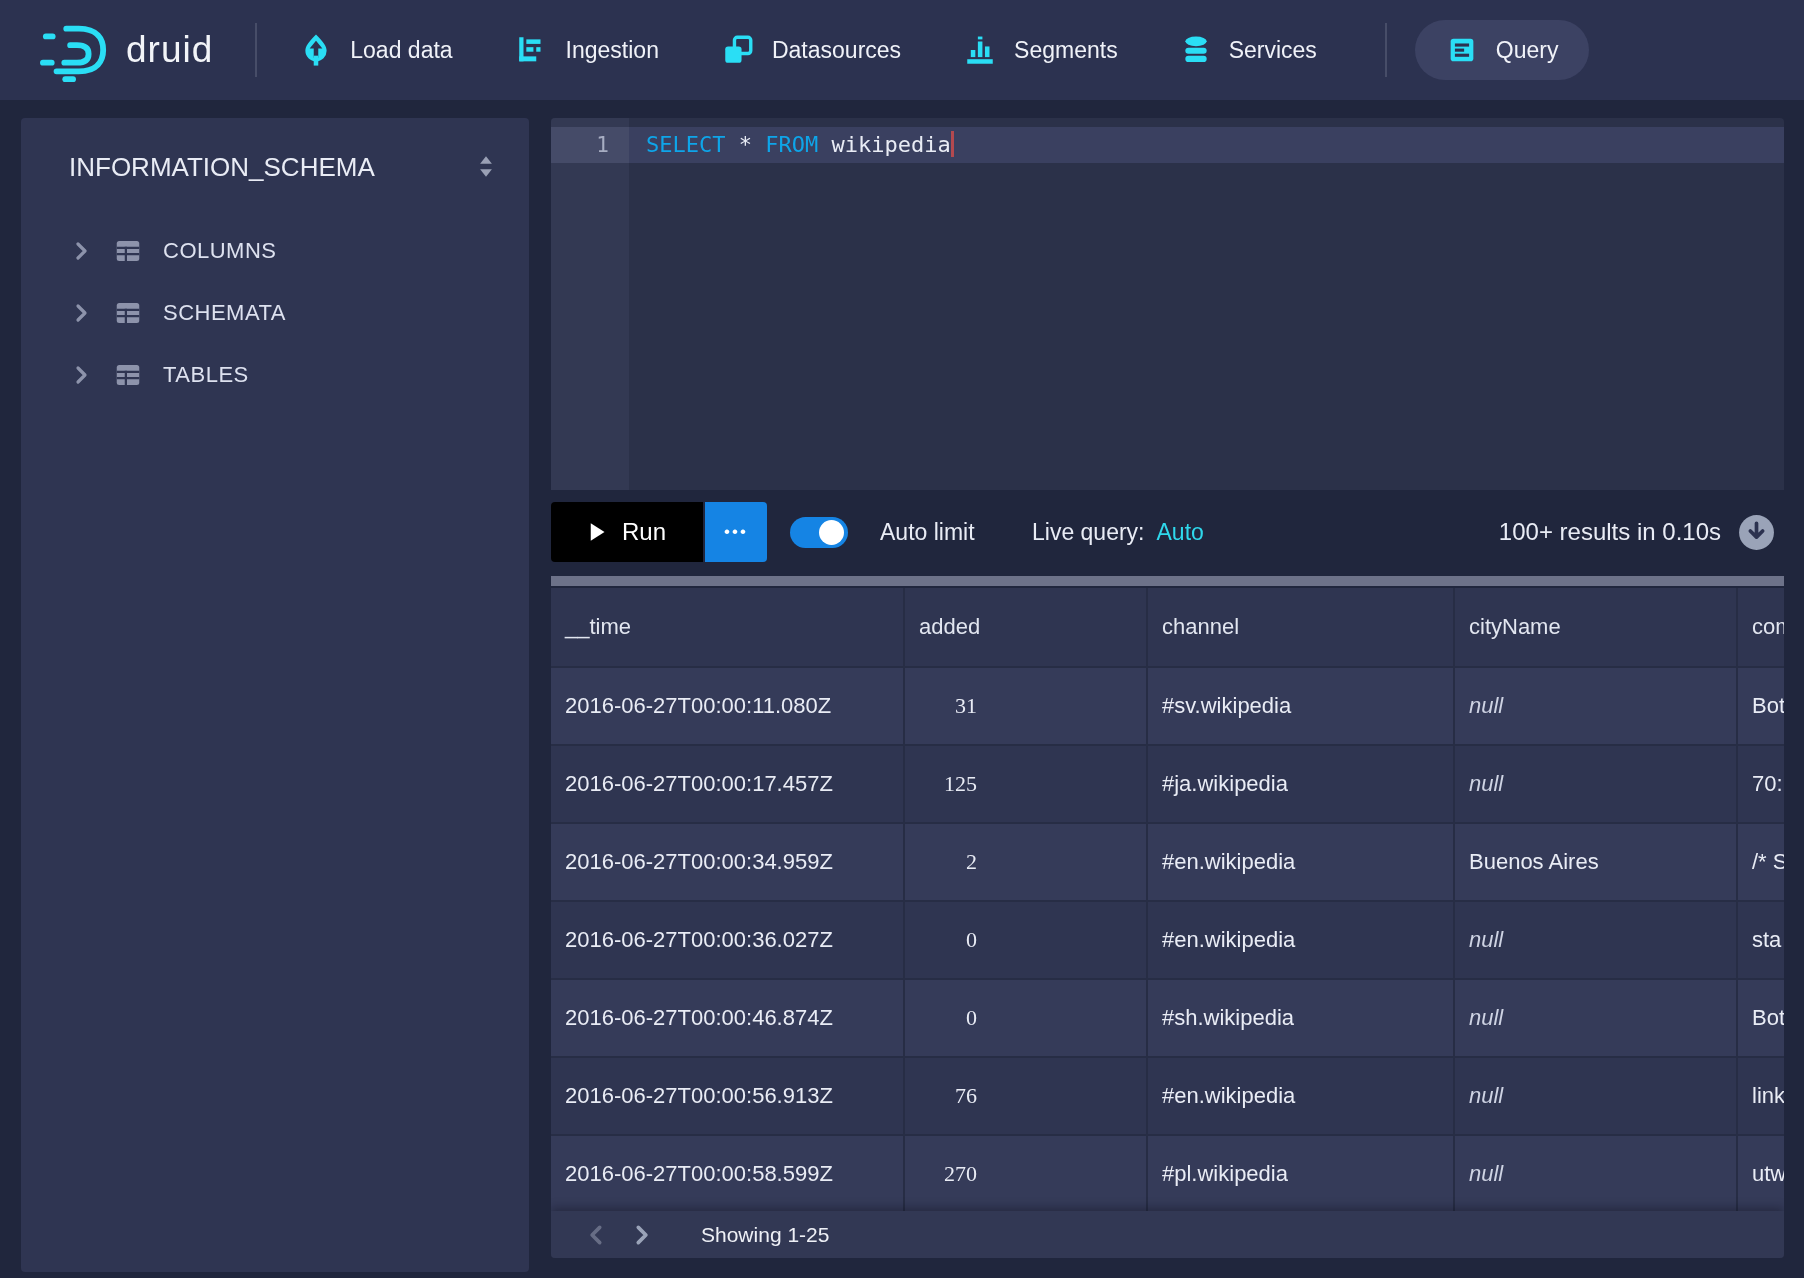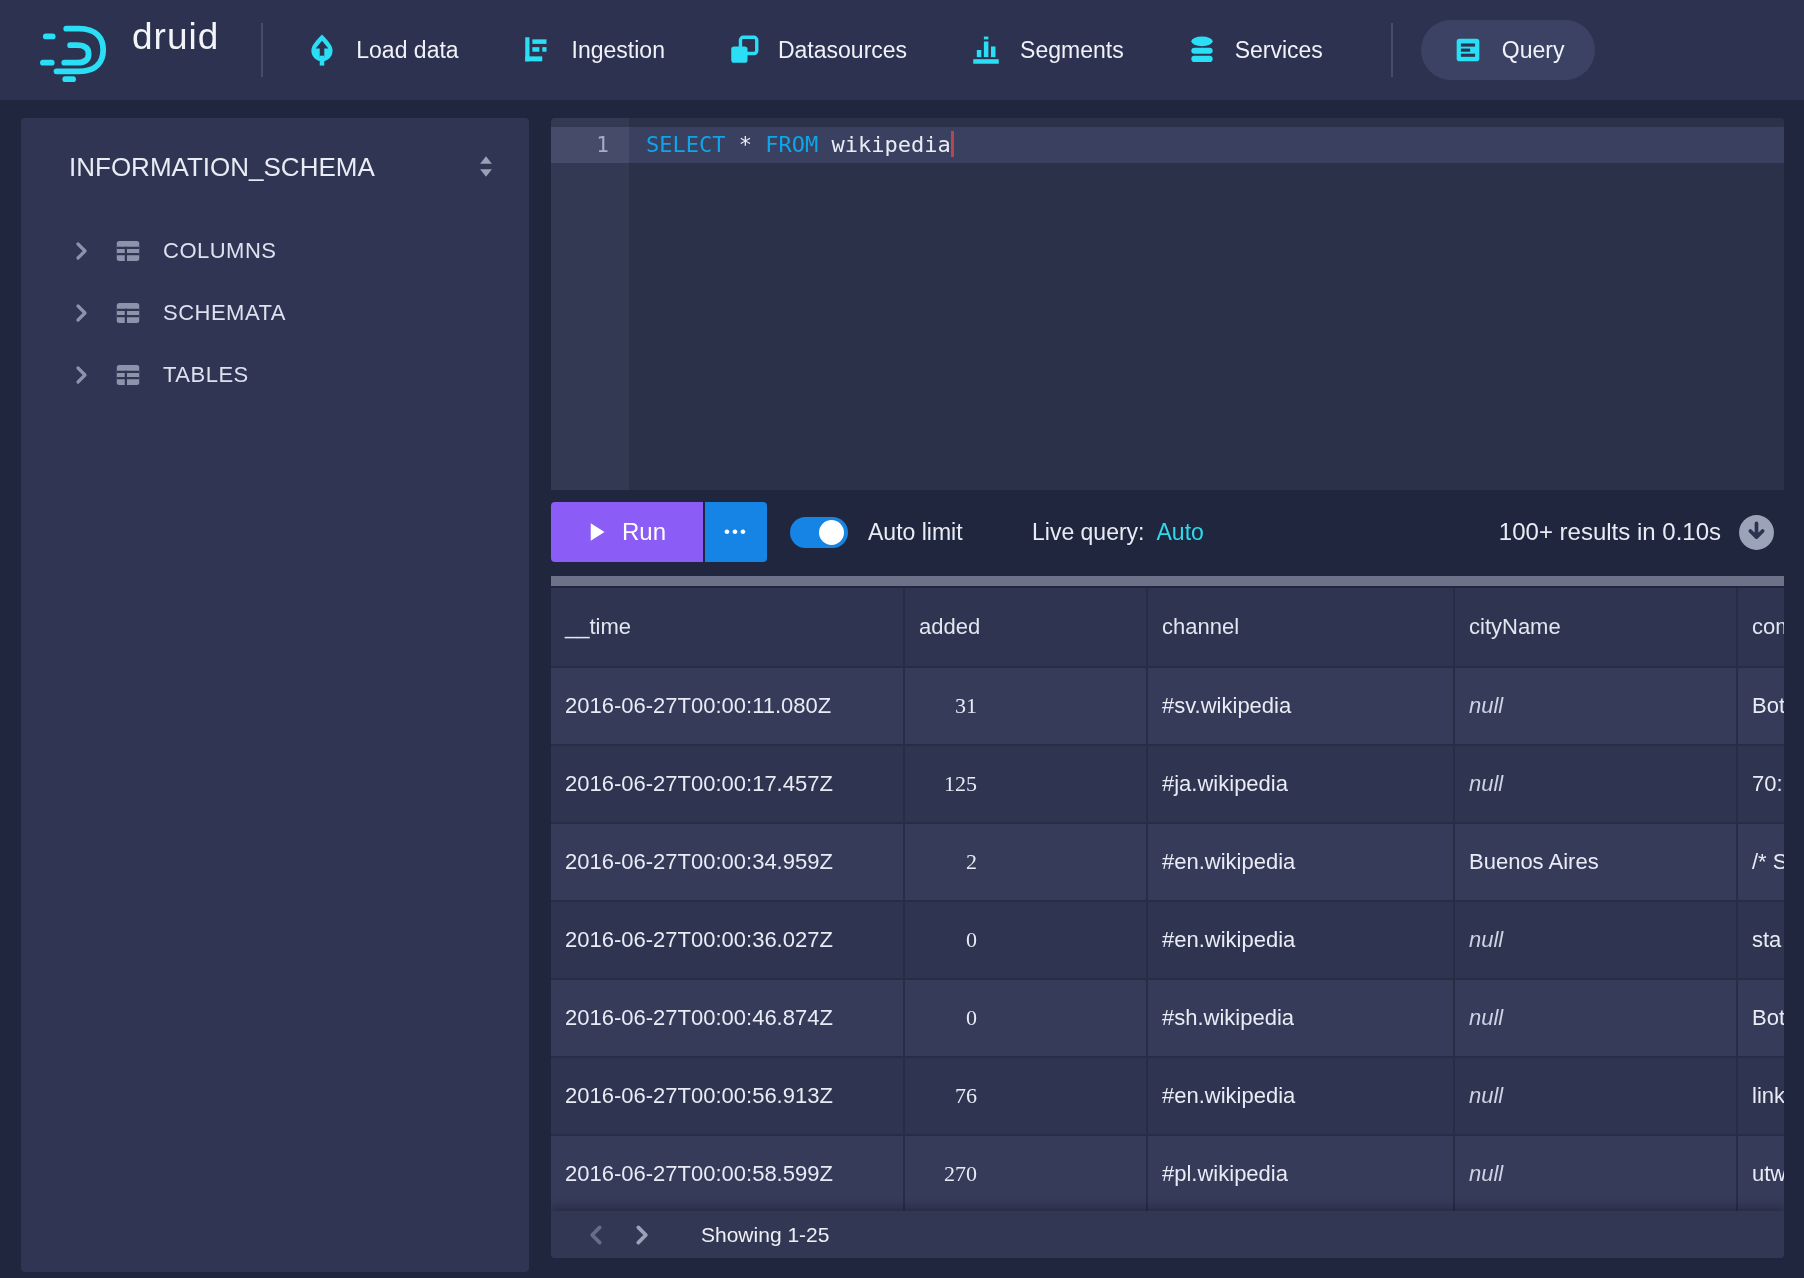--- a/index.html
+++ b/index.html
@@ -6,21 +6,21 @@
   html,body { background:#171c2e; }
   #root {
     position:relative; width:1804px; height:1278px; overflow:hidden;
     background:#20263d; font-family:"Liberation Sans", sans-serif; color:#e9ecf5;
   }
   
   .navbar {
     position:absolute; top:0; left:0; width:100%; height:100px;
     background:#2c3250; display:flex; align-items:center; padding:0 36px;
   }
-  .logo { display:flex; gap:18px; cursor:pointer; }
+  .logo { display:flex; align-items:center; gap:12px; cursor:pointer; }
   .logo-text { font-size:37px; font-weight:300; color:#f2f4f8; letter-spacing:1px; }
   .nav-sep { width:2px; height:54px; background:#474d68; margin:0 42px; }
   .nav-sep2 { width:2px; height:54px; background:#474d68; margin:0 28px 0 6px; }
   .nav-item {
     display:flex; align-items:center; gap:17px; margin-right:62px;
     font-size:23px; color:#f0f2f8; cursor:pointer; white-space:nowrap;
   }
   .nav-item.pill {
     margin-right:0; background:#3c4263; border-radius:30px; padding:13px 30px;
   }
@@ -59,32 +59,32 @@
   }
   .tok-kw { color:#0ea5e9; }
   .tok-plain { color:#e9ecf5; }
   .caret {
     display:inline-block; width:3px; height:26px; background:#b3494f;
     vertical-align:-5px;
   }
   
   .run-btn {
     position:absolute; left:551px; top:502px; width:152px; height:60px;
-    background:#8b5cf6; border:none; border-radius:4px 0 0 4px; cursor:pointer;
+    background:#000000; border:none; border-radius:4px 0 0 4px; cursor:pointer;
     display:flex; align-items:center; justify-content:center; gap:16px;
     color:#fff; font-size:24px; font-family:inherit;
   }
   .more-btn {
     position:absolute; left:705px; top:502px; width:62px; height:60px;
     background:#1584e4; border:none; border-radius:0 4px 4px 0; cursor:pointer;
     color:#fff; font-size:17px; letter-spacing:2px; display:flex; align-items:center; justify-content:center;
   }
   .switch-wrap {
     position:absolute; left:790px; top:502px; height:60px;
-    display:flex; align-items:center; gap:20px; cursor:pointer;
+    display:flex; align-items:center; gap:32px; cursor:pointer;
   }
   .switch-track {
     position:relative; width:58px; height:31px; border-radius:16px; background:#1584e4;
   }
   .switch-knob {
     position:absolute; top:3px; left:29px; width:25px; height:25px; border-radius:50%; background:#fff;
   }
   .switch-label { font-size:23px; color:#e9ecf5; }
   .live-query { position:absolute; left:1032px; top:502px; height:60px; display:flex; align-items:center; font-size:23px; }
   .live-query .lq-label { color:#e9ecf5; }

